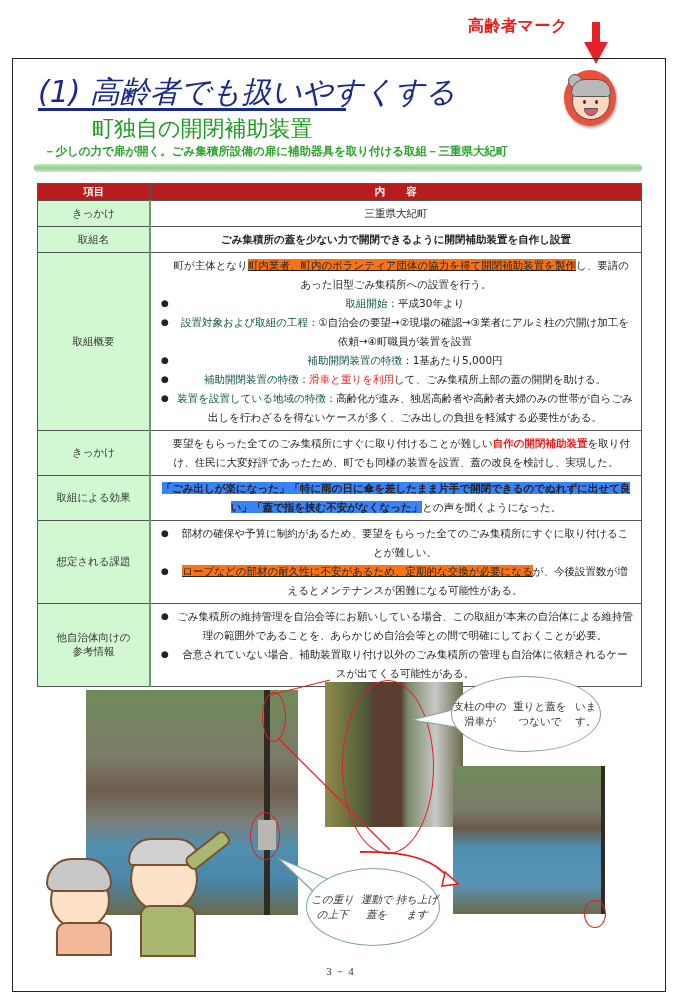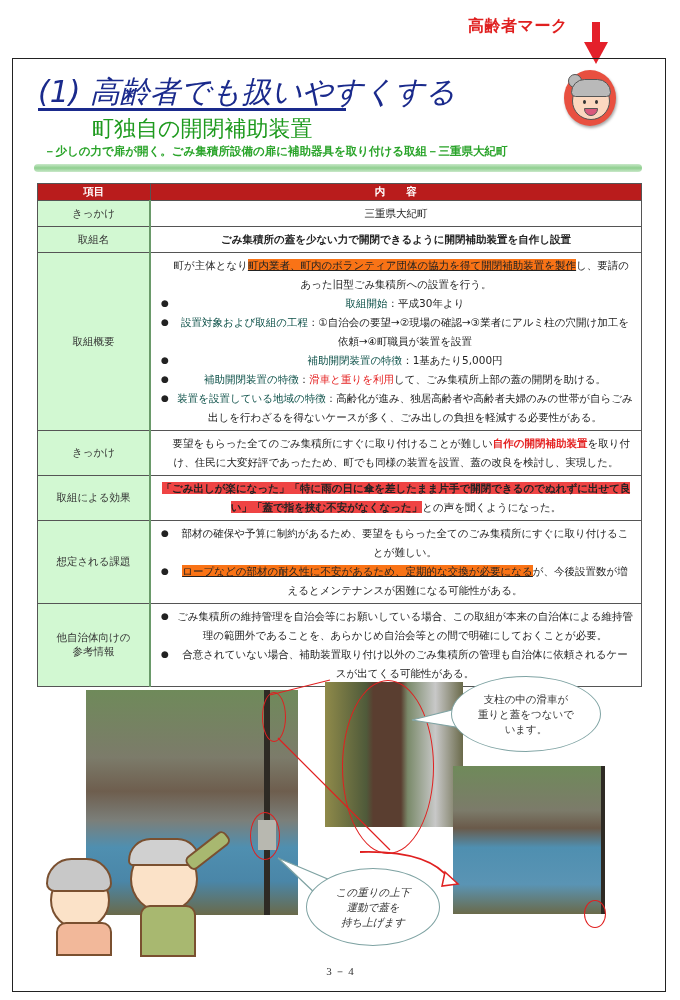--- a/index.html
+++ b/index.html
@@ -54,38 +54,38 @@
   table.info th {
     background: #b91c1c; color: #fff; font-weight: bold; height: 16px; padding: 0; font-size: 10.5px;
   }
   table.info td.label {
     background: #d2f8d2; width: 103px; text-align: center; vertical-align: middle; color: #333; padding: 2px 4px;
     border-right: 2px solid #6a9a6a;
   }
   table.info td.content { padding: 3px 8px 3px 8px; line-height: 19px; color: #222; text-align: center; }
   .bold { font-weight: bold; }
   .hl-green { background: #f97316; text-decoration: underline; }
-  .hl-plain-green { background: #ef4444; font-weight: bold; }
+  .hl-plain-green { background: #3b82f6; font-weight: bold; }
   .red { color: #e52222; margin-top: 21px; }
   .red-bold { color: #e52222; font-weight: bold; }
   .term { color: #0c5048; }
   ul.bullets { list-style: none; margin: 0; padding: 0; }
   ul.bullets li { position: relative; padding-left: 18px; }
   ul.bullets li::before { content: "●"; position: absolute; left: 2px; top: 0; font-size: 9px; }
   .indent { text-indent: 1em; }
 
   .photo { position: absolute; overflow: hidden; }
   .photo1 { left: 86px; top: 690px; width: 212px; height: 225px; background: linear-gradient(#6f8a5a 0%, #7c7b6a 30%, #6e5e4e 45%, #7b7f7a 58%, #4f8fb0 70%, #4a86a8 85%, #6a6a4a 100%); }
   .photo2 { left: 325px; top: 682px; width: 138px; height: 145px; background: linear-gradient(90deg, #8f8a4a 0%, #4f5a3a 30%, #5a3e30 35%, #5a3e30 55%, #7a8a6a 60%, #c8c8c8 80%, #6a6a4a 100%); }
   .photo3 { left: 453px; top: 766px; width: 152px; height: 148px; background: linear-gradient(#6f8a5a 0%, #7c7b6a 30%, #6a5a4a 42%, #4f8fb0 55%, #5a94b4 80%, #6a6a4a 100%); }
   .pole { position: absolute; background: #2e2a24; }
   .bubble {
     position: absolute; background: #fff; border: 1.5px solid #7fa3a3; border-radius: 50%;
     text-align: center; font-size: 10.5px; line-height: 15px; color: #333;
-    display: flex; flex-direction: column; justify-content: center; align-items: center;
+    display: flex; flex-direction: row; justify-content: center; align-items: center;
   }
   .ellipse-red { position: absolute; border: 1.5px solid #e02020; border-radius: 50%; }
   .page-num { position: absolute; left: 0; width: 680px; top: 964px; text-align: center; font-size: 11px; color: #333; font-family: Liberation Serif, serif; }
   .char { position: absolute; border-radius: 50%; }
 </style>
 </head>
 <body>
 
 <div class="top-label">高齢者マーク</div>
 <div class="arrow-shaft"></div>

